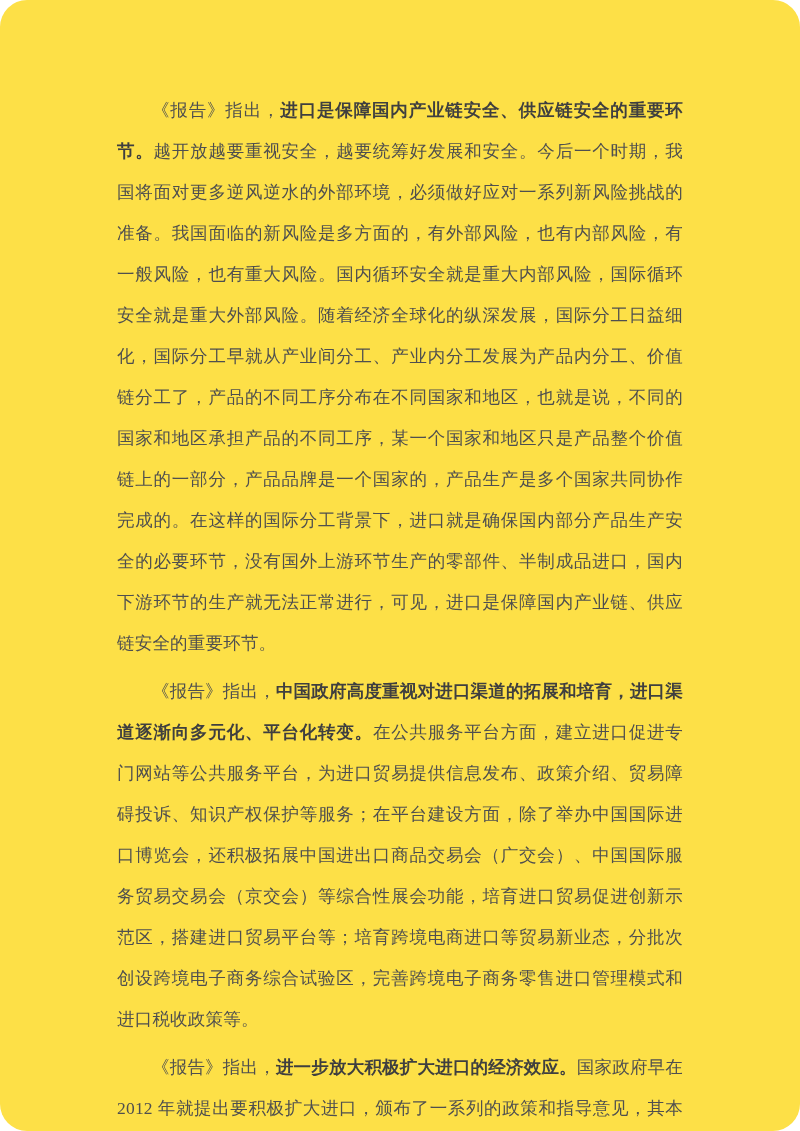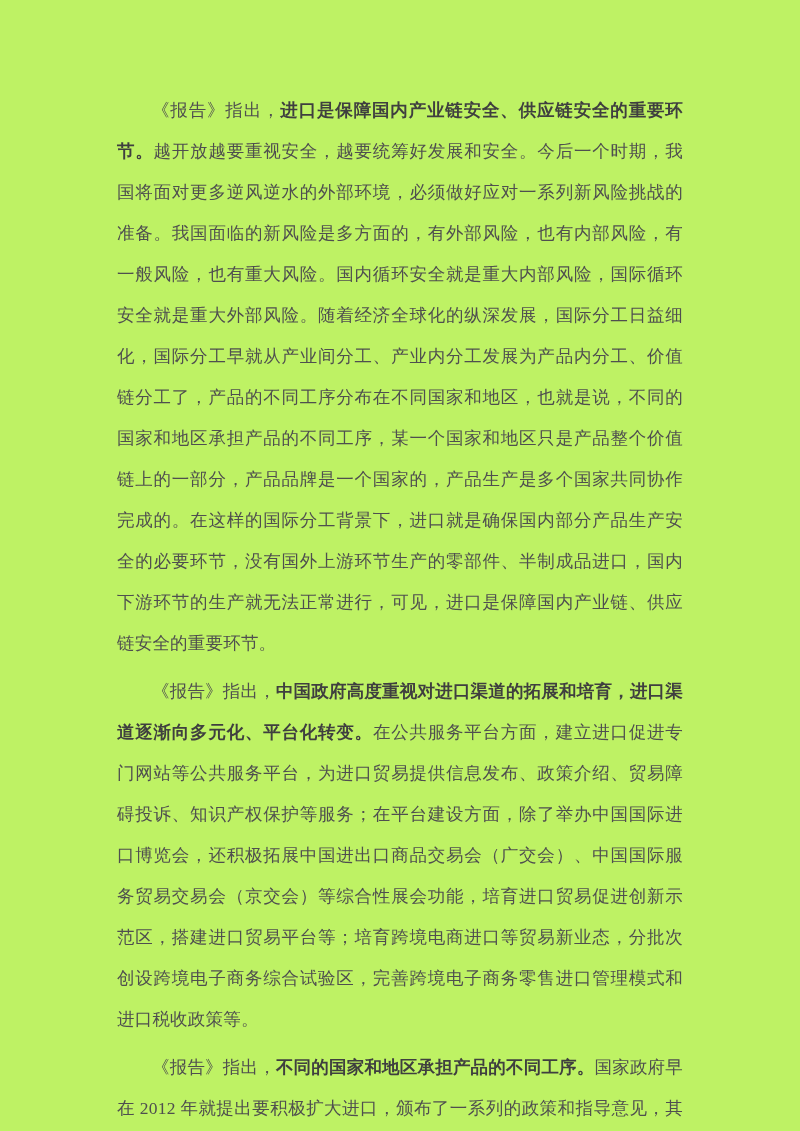--- a/index.html
+++ b/index.html
@@ -4,22 +4,23 @@
 <style>
   html, body {
     margin: 0;
     padding: 0;
     background: #ffffff;
   }
   .page {
     position: relative;
     width: 800px;
     height: 1131px;
-    background: #bef264;
+    background: #fde047;
     overflow: hidden;
+    border-radius: 27px;
   }
   .doc-content {
     position: absolute;
     left: 117px;
     top: 90px;
     width: 566px;
   }
   p.para {
     margin: 0 0 7px 0;
     font-family: "Liberation Serif", "DejaVu Serif", serif;
@@ -40,16 +41,16 @@
 </head>
 <body>
 
 <div class="page">
   <div class="doc-content">
 
     <p class="para"><span>《报告》指出，</span><span class="emph">进口是保障国内产业链安全、供应链安全的重要环节。</span><span>越开放越要重视安全，越要统筹好发展和安全。今后一个时期，我国将面对更多逆风逆水的外部环境，必须做好应对一系列新风险挑战的准备。我国面临的新风险是多方面的，有外部风险，也有内部风险，有一般风险，也有重大风险。国内循环安全就是重大内部风险，国际循环安全就是重大外部风险。随着经济全球化的纵深发展，国际分工日益细化，国际分工早就从产业间分工、产业内分工发展为产品内分工、价值链分工了，产品的不同工序分布在不同国家和地区，也就是说，不同的国家和地区承担产品的不同工序，某一个国家和地区只是产品整个价值链上的一部分，产品品牌是一个国家的，产品生产是多个国家共同协作完成的。在这样的国际分工背景下，进口就是确保国内部分产品生产安全的必要环节，没有国外上游环节生产的零部件、半制成品进口，国内下游环节的生产就无法正常进行，可见，进口是保障国内产业链、供应链安全的重要环节。</span></p>
 
     <p class="para"><span>《报告》指出，</span><span class="emph">中国政府高度重视对进口渠道的拓展和培育，进口渠道逐渐向多元化、平台化转变。</span><span>在公共服务平台方面，建立进口促进专门网站等公共服务平台，为进口贸易提供信息发布、政策介绍、贸易障碍投诉、知识产权保护等服务；在平台建设方面，除了举办中国国际进口博览会，还积极拓展中国进出口商品交易会（广交会）、中国国际服务贸易交易会（京交会）等综合性展会功能，培育进口贸易促进创新示范区，搭建进口贸易平台等；培育跨境电商进口等贸易新业态，分批次创设跨境电子商务综合试验区，完善跨境电子商务零售进口管理模式和进口税收政策等。</span></p>
 
-    <p class="para"><span>《报告》指出，</span><span class="emph">不同的国家和地区承担产品的不同工序。</span><span>国家政府早在 2012 年就提出要积极扩大进口，颁布了一系列的政策和指导意见，其本意就是要加强</span></p>
+    <p class="para"><span>《报告》指出，</span><span class="emph">进一步放大积极扩大进口的经济效应。</span><span>国家政府早在 2012 年就提出要积极扩大进口，颁布了一系列的政策和指导意见，其本意就是要加强</span></p>
 
   </div>
 </div>
 
 </body></html>

